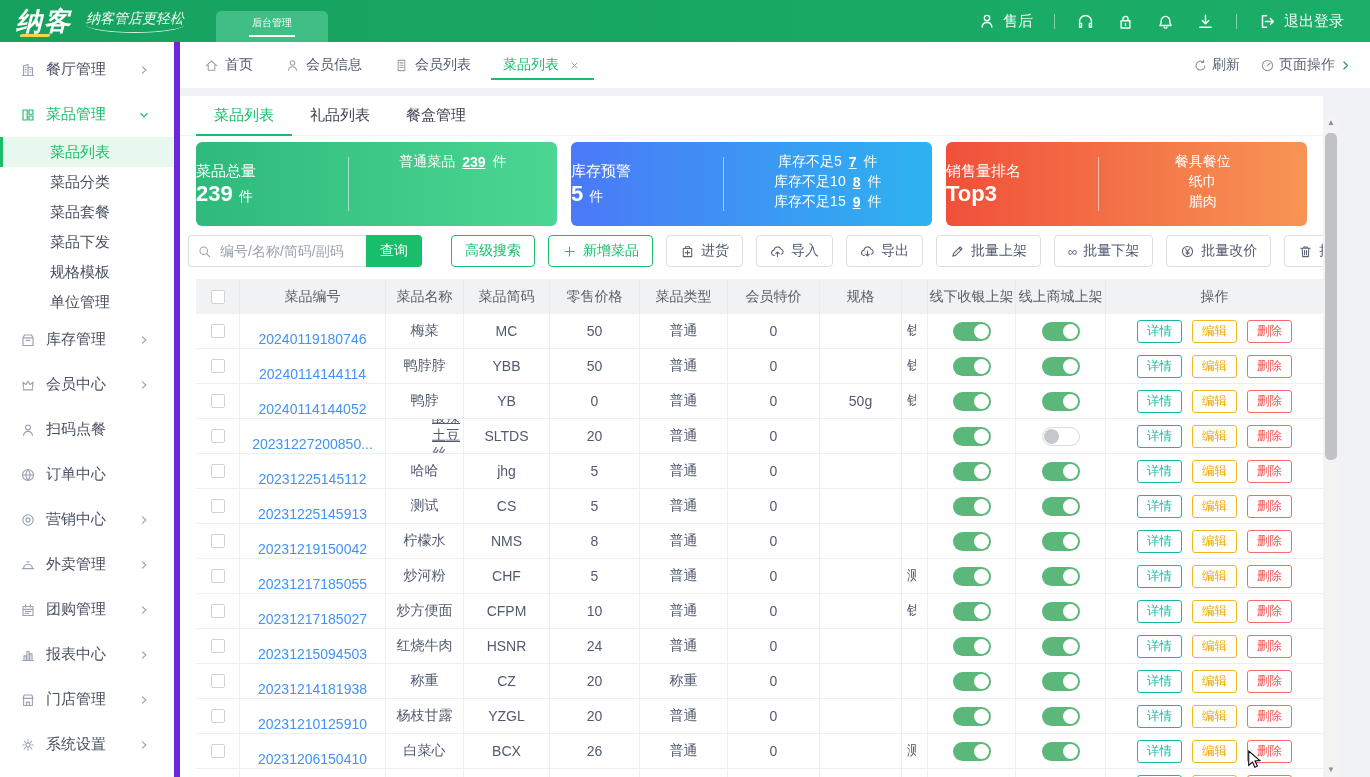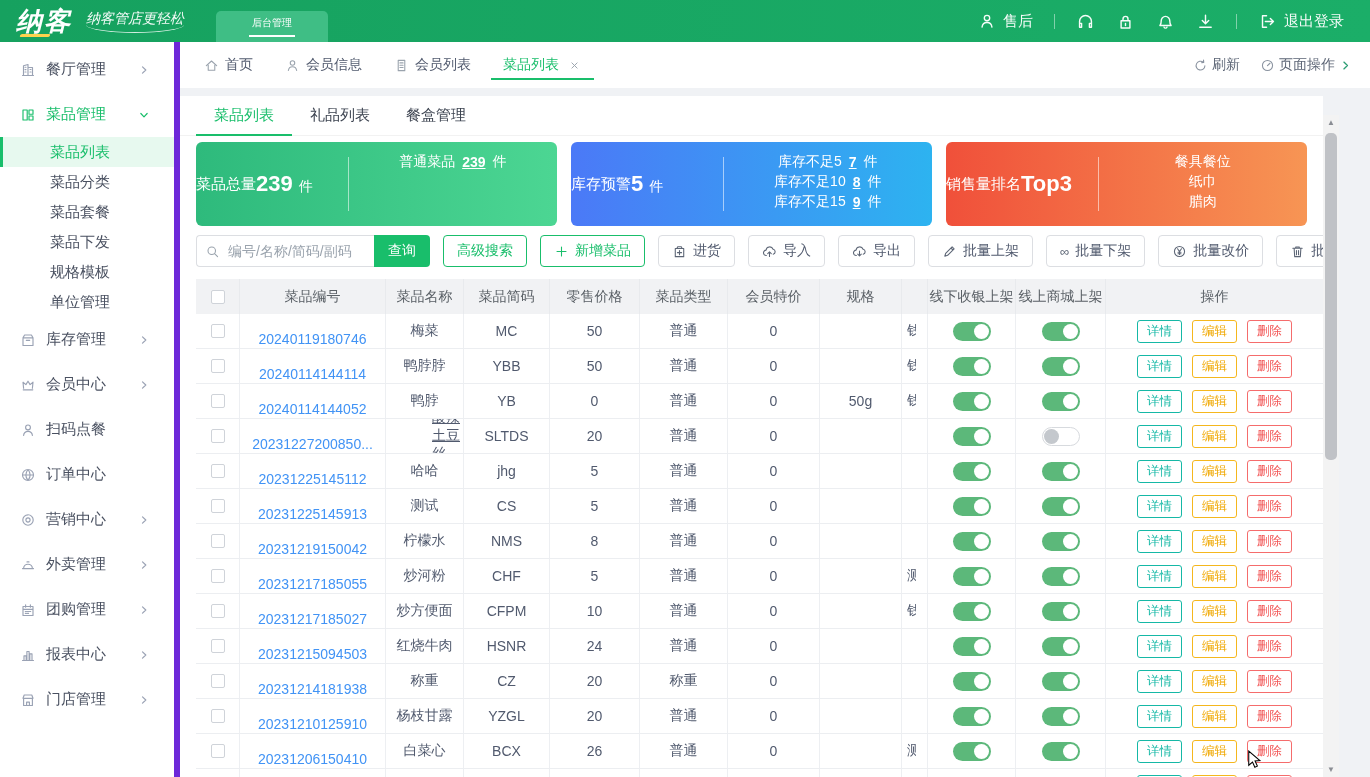--- a/index.html
+++ b/index.html
@@ -53,31 +53,31 @@
   
   .panel { position:absolute; left:180px; top:96px; width:1143px; height:681px; background:#fff; overflow:hidden; z-index:5; }
   .p-tabs { height:40px; display:flex; padding-left:16px; border-bottom:1px solid #f2f2f2; }
   .p-tab { padding:0 18px; display:flex; align-items:center; font-size:15px; color:#3c4350; position:relative; cursor:pointer; }
   .p-tab.active { color:#19be6b; }
   .p-tab.active::after { content:""; position:absolute; bottom:-1px; left:0; right:0; height:2px; background:#19be6b; }
 
   
   .cards { display:flex; gap:14px; margin:6px 16px 0; }
   .card { flex:1; height:84px; border-radius:6px; color:#fff; display:flex; align-items:center; }
-  .card-left { width:42%; display:flex; flex-direction:row; align-items:center; }
+  .card-left { width:42%; display:flex; flex-direction:column; }
   .card-title { font-size:15px; }
   .card-valrow { font-size:22px; font-weight:bold; }
   .card-valrow .unit { font-size:14px; font-weight:normal; margin-left:6px; }
   .card-divider { width:1px; height:54px; background:rgba(255,255,255,.55); }
   .card-right { flex:1; height:100%; display:flex; flex-direction:column; align-items:center; gap:2px; padding-top:11px; font-size:14px; }
   .cr-line { display:flex; align-items:center; gap:7px; }
   .cr-line .v { font-weight:bold; text-decoration:underline; cursor:pointer; }
 
   
-  .toolbar { display:flex; align-items:center; margin:9px 16px 0; gap:13px; }
+  .toolbar { display:flex; align-items:center; margin:9px 8px 0; gap:29px; }
   .search-wrap { display:flex; }
   .search-box { width:178px; height:32px; border:1px solid #dcdee2; border-right:none; border-radius:4px 0 0 4px;
     display:flex; align-items:center; gap:6px; padding-left:8px; background:#fff; }
   .search-box .ic { color:#9aa3ad; }
   .search-box input { border:none; outline:none; width:136px; font-size:14px; color:#333; background:transparent; }
   .search-box input::placeholder { color:#9aa3ad; }
   .search-btn { width:56px; height:32px; background:#19be6b; color:#fff; border:none; border-radius:0 4px 4px 0; font-size:14px; cursor:pointer; }
   .tb-btn { height:32px; padding:0 13px; border-radius:4px; border:1px solid #dcdee2; background:#fff; color:#515a6e;
     font-size:14px; display:flex; align-items:center; gap:6px; cursor:pointer; white-space:nowrap; }
   .tb-btn .ic { color:#5c6575; }
@@ -306,20 +306,33 @@
         </svg>
       </span>
     </div>
     <div class="s-row">
       <span class="ic">
         <svg width="16" height="16" viewBox="0 0 16 16" fill="none" stroke="currentColor" stroke-width="1.15" stroke-linecap="round" stroke-linejoin="round">
           <path d="M3 6.3 4.2 3h7.6L13 6.3M3.6 6.3v7.2h8.8V6.3M3 6.3h10M6.6 13.5v-3.4h2.8v3.4"></path>
         </svg>
       </span>
       <span>门店管理</span>
+      <span class="chev ic">
+        <svg width="12" height="12" viewBox="0 0 16 16" fill="none" stroke="currentColor" stroke-width="1.6" stroke-linecap="round" stroke-linejoin="round">
+          <path d="M6 3.8 10.4 8 6 12.2"></path>
+        </svg>
+      </span>
+    </div>
+    <div class="s-row">
+      <span class="ic">
+        <svg width="16" height="16" viewBox="0 0 16 16" fill="none" stroke="currentColor" stroke-width="1.15" stroke-linecap="round" stroke-linejoin="round">
+          <path d="M8 10.1a2.1 2.1 0 1 0 0-4.2 2.1 2.1 0 0 0 0 4.2zM8 2.7v1.5M8 11.8v1.5M2.7 8h1.5M11.8 8h1.5M4.2 4.2l1.1 1.1M10.7 10.7l1.1 1.1M11.8 4.2l-1.1 1.1M5.3 10.7l-1.1 1.1"></path>
+        </svg>
+      </span>
+      <span>系统设置</span>
       <span class="chev ic">
         <svg width="12" height="12" viewBox="0 0 16 16" fill="none" stroke="currentColor" stroke-width="1.6" stroke-linecap="round" stroke-linejoin="round">
           <path d="M6 3.8 10.4 8 6 12.2"></path>
         </svg>
       </span>
     </div>
   </div>
 
 <div class="tabstrip">
   <span id="ts-tabs" style="display:flex;height:100%;align-items:center;">

